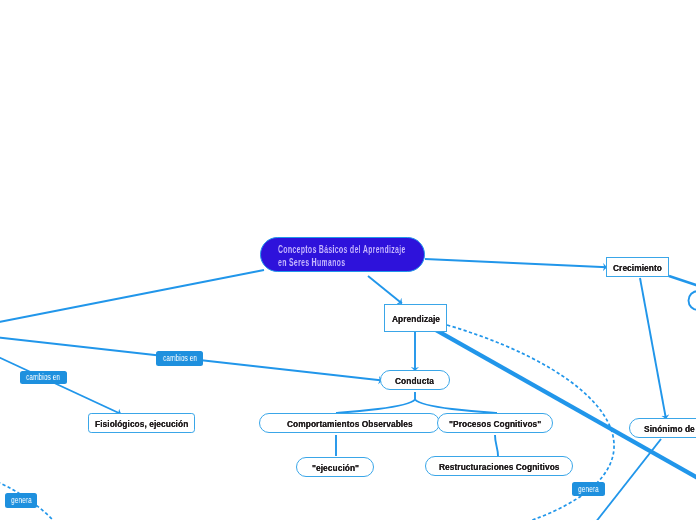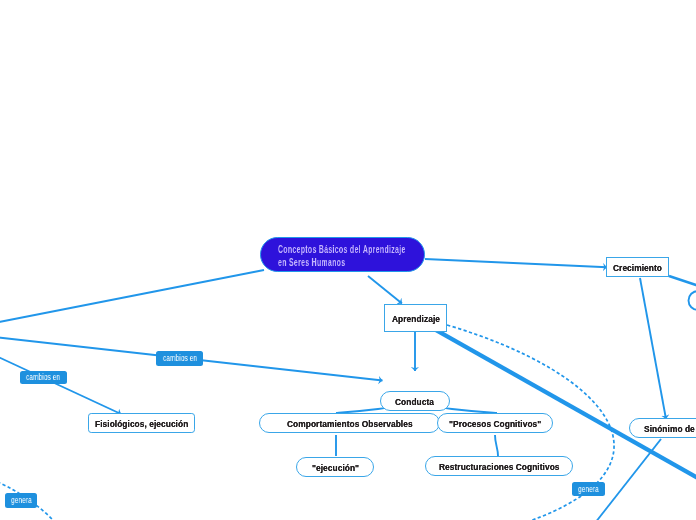--- a/index.html
+++ b/index.html
@@ -72,21 +72,21 @@
   <div class="root" id="root-node" style="left:260px;top:237px;width:165px;height:35px;">
     <div class="rootinner">
       <div>Conceptos Básicos del Aprendizaje</div>
       <div>en Seres Humanos</div>
     </div>
   </div>
 
   <div class="node rect" style="left:383.5px;top:304px;width:63.2px;height:28px;">
       <span class="ntx">Aprendizaje</span>
     </div>
-  <div class="node round" style="left:380px;top:370px;width:69.6px;height:20px;margin-top:21px;">
+  <div class="node round" style="left:380px;top:370px;width:69.6px;height:20px;">
       <span class="ntx">Conducta</span>
     </div>
   <div class="node rect" style="left:605.5px;top:256.5px;width:62.5px;height:20px;">
       <span class="ntx">Crecimiento</span>
     </div>
   <div class="node round" style="left:628.5px;top:418px;width:81px;height:20px;">
       <span class="ntx">Sinónimo de</span>
     </div>
   <div class="node soft" style="left:88.2px;top:412.6px;width:106.6px;height:20px;">
       <span class="ntx">Fisiológicos, ejecución</span>

